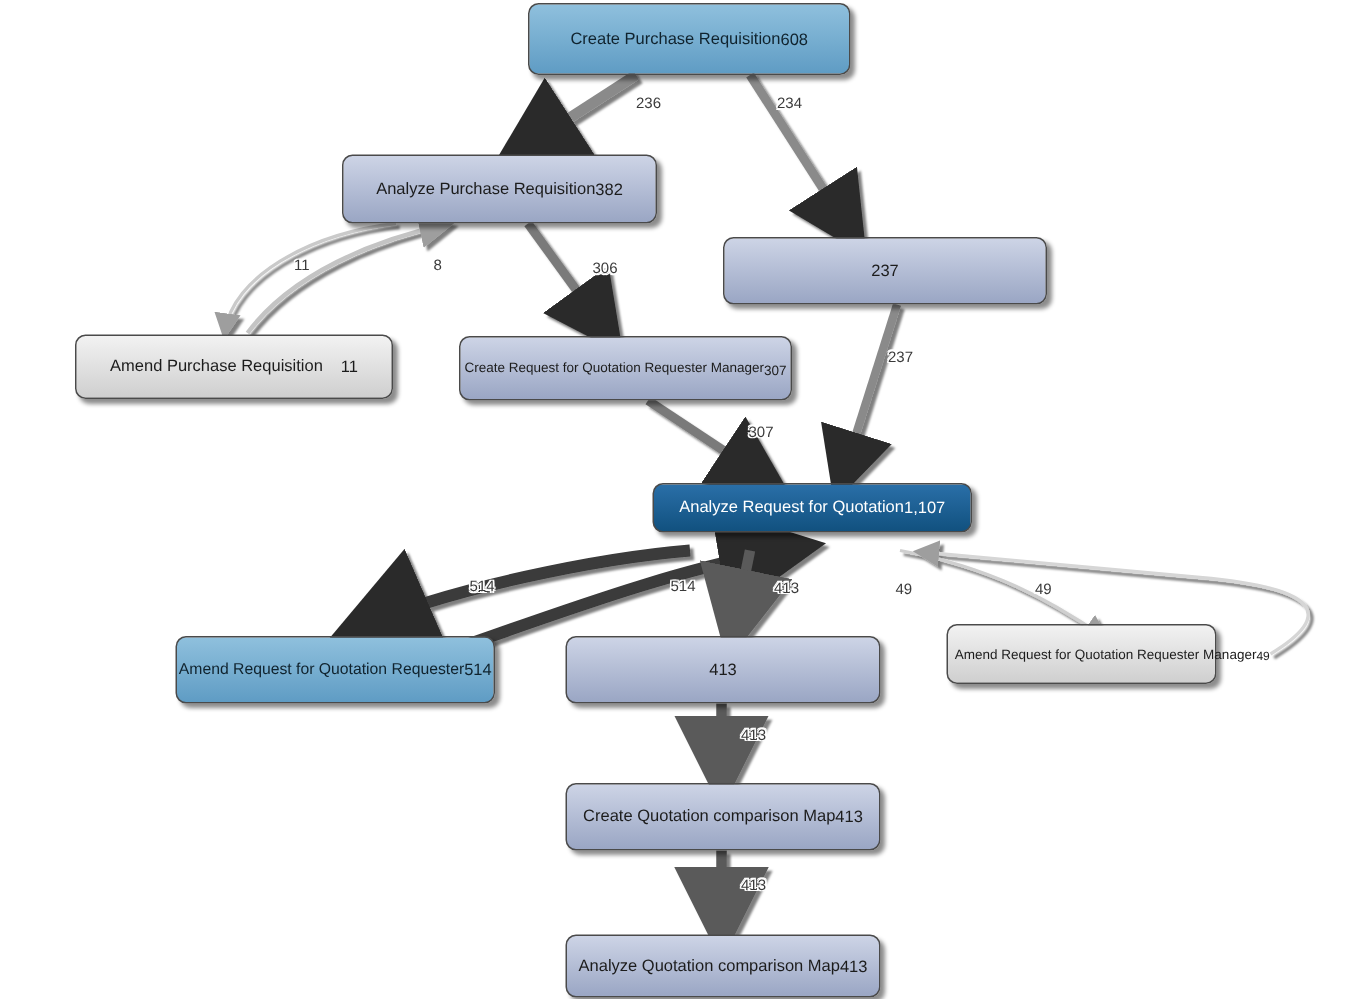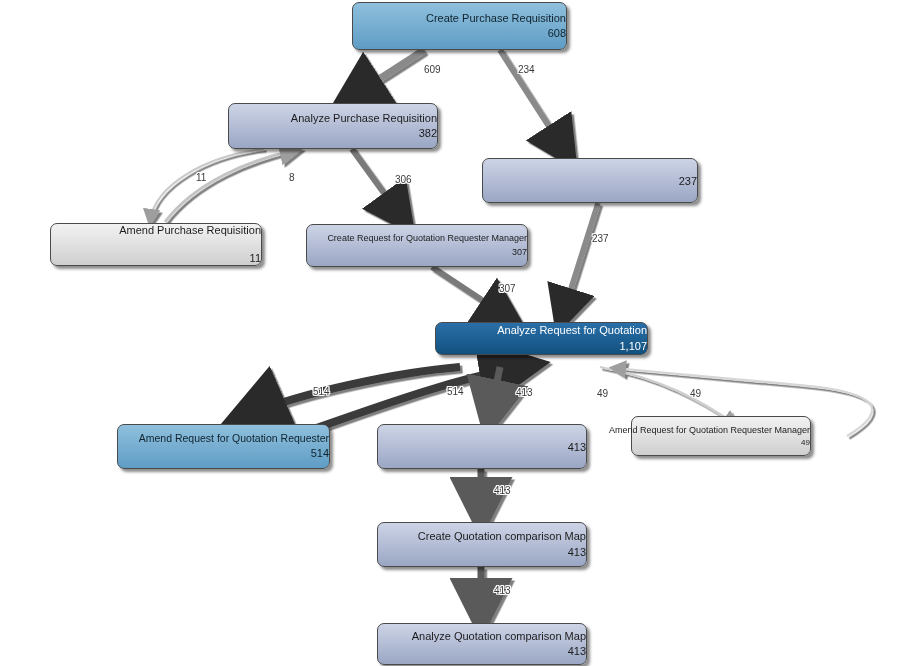--- a/index.html
+++ b/index.html
@@ -23,22 +23,22 @@
     top: 0;
     width: 905px;
     height: 666px;
   }
   .node {
     position: absolute;
     box-sizing: border-box;
     border: 1px solid #4a4a4a;
     border-radius: 7px;
     display: flex;
-    flex-direction: column;
-    align-items: flex-end;
+    flex-direction: row;
+    align-items: center;
     justify-content: center;
     text-align: center;
     z-index: 5;
     box-shadow: 3px 3px 3px rgba(0,0,0,0.45);
   }
   .node .title {
     line-height: 1.15;
     white-space: nowrap;
   }
   .node .count {
@@ -149,21 +149,21 @@
       <div class="node" style="left: 377px; top: 522px; width: 210px; height: 45px; background: linear-gradient(rgb(205, 212, 230) 0%, rgb(154, 166, 196) 100%); color: rgb(28, 28, 28);">
         <div class="title" style="font-size: 11px;">Create Quotation comparison Map</div>
         <div class="count" style="font-size: 11px;">413</div>
       </div>
       <div class="node" style="left: 377px; top: 623px; width: 210px; height: 42px; background: linear-gradient(rgb(205, 212, 230) 0%, rgb(154, 166, 196) 100%); color: rgb(28, 28, 28);">
         <div class="title" style="font-size: 11px;">Analyze Quotation comparison Map</div>
         <div class="count" style="font-size: 11px;">413</div>
       </div>
     </div>
   <div id="labels">
-      <div class="edge-label" style="left: 424px; top: 64px;">609</div>
+      <div class="edge-label" style="left: 424px; top: 64px;">236</div>
       <div class="edge-label" style="left: 518px; top: 64px;">234</div>
       <div class="edge-label" style="left: 196px; top: 172px;">11</div>
       <div class="edge-label" style="left: 289px; top: 172px;">8</div>
       <div class="edge-label" style="left: 395px; top: 174px;">306</div>
       <div class="edge-label" style="left: 592px; top: 233px;">237</div>
       <div class="edge-label" style="left: 499px; top: 283px;">307</div>
       <div class="edge-label" style="left: 313px; top: 386px;">514</div>
       <div class="edge-label" style="left: 447px; top: 386px;">514</div>
       <div class="edge-label" style="left: 516px; top: 387px;">413</div>
       <div class="edge-label" style="left: 597px; top: 388px;">49</div>

